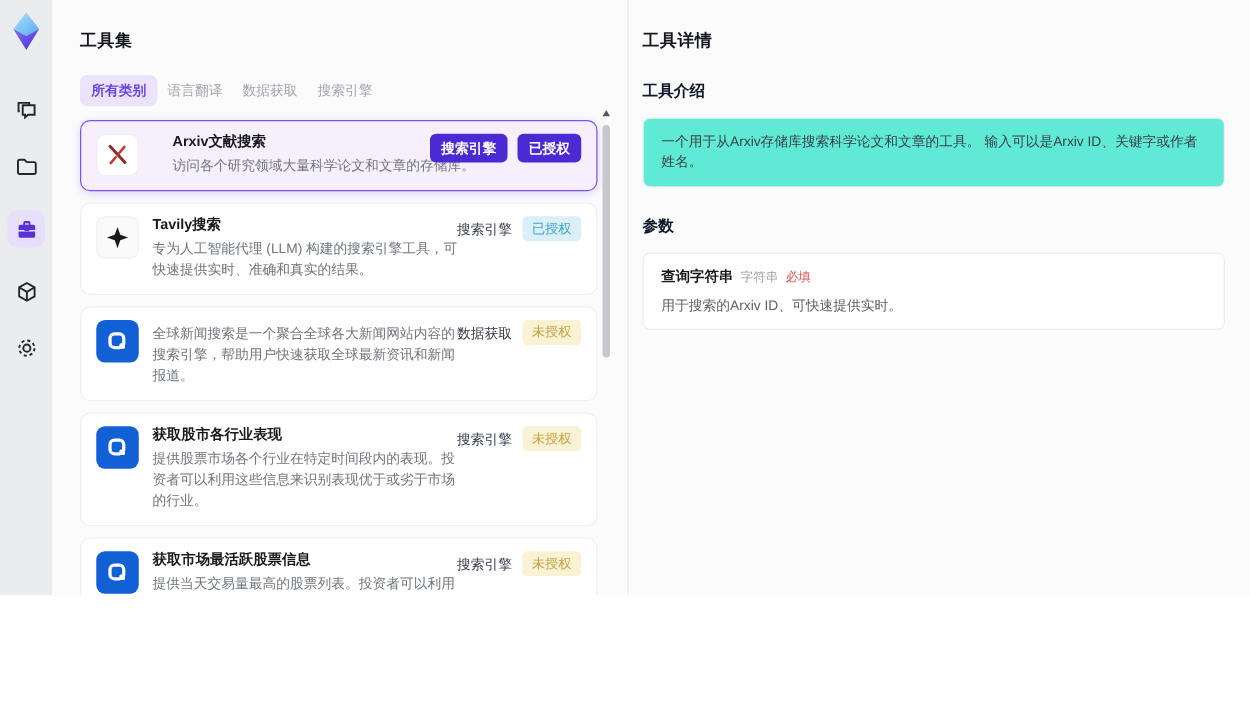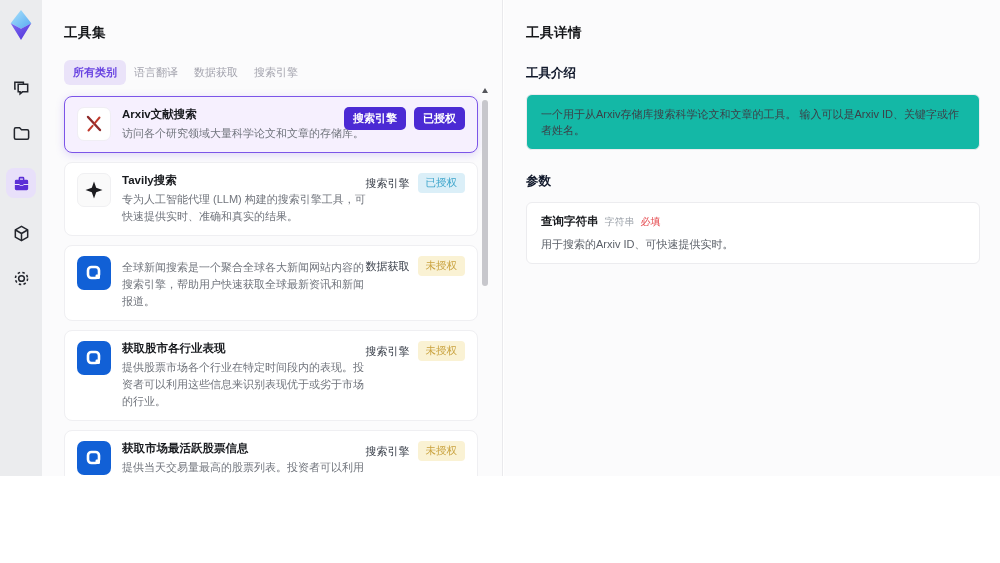--- a/index.html
+++ b/index.html
@@ -21,21 +21,21 @@
 
   
   .left-panel { position:absolute; left:42px; top:0; width:461px; height:563px; background:#fbfbfc; border-right:1px solid #e9e9ec; padding:24px 0 0 22px; }
   .panel-title { font-size:13.5px; font-weight:bold; color:#15171a; letter-spacing:.5px; }
   .tabs { display:flex; align-items:center; gap:0; margin-top:18px; font-size:11px; }
   .tab { color:#a4a4ae; padding:5px 8px; cursor:pointer; white-space:nowrap; }
   .tab.active { background:#eae3f9; color:#6a45e1; border-radius:6px; font-weight:bold; padding:5px 9px; }
 
   .tool-list { margin-top:11px; width:414px; }
   .tool-card { position:relative; display:flex; background:#fff; border:1px solid #efeff2; border-radius:8px; padding:10px 12px; margin-bottom:9px; cursor:pointer; }
-  .tool-card.selected { background:#f6f0fe; border:1.5px solid #7c55e8; box-shadow:0 2px 8px rgba(124,85,232,.22); }
+  .tool-card.selected { background:#f6f0fe; border:1.5px solid #7c55e8; box-shadow:0 2px 8px rgba(124,85,232,.22);gap:16px; }
   .tool-icon { flex:none; width:34px; height:34px; border-radius:7px; margin-right:11px; display:flex; align-items:center; justify-content:center; }
   .tool-icon svg { width:20px; height:20px; }
   .icon-bg-arxiv { background:#fff; border:1px solid #f0eef4; }
   .icon-bg-tavily { background:#fafafa; border:1px solid #f0f0f2; }
   .icon-bg-qblue { background:#1160d6; }
   .icon-bg-building { background:#f4f5f7; }
   .tool-main { flex:1; min-width:0; }
   .tool-name { font-size:11.5px; font-weight:bold; color:#17191d; line-height:15px; }
   .tool-desc { font-size:11px; color:#70747c; line-height:17px; margin-top:3px; width:250px; }
   .tool-side { position:absolute; top:10px; right:12px; display:flex; align-items:flex-start; gap:8px; }
@@ -47,24 +47,24 @@
   .tool-card.selected .badge { background:#4b2ad4; color:#fff; border-radius:5px; padding:4px 9px; font-weight:bold; font-size:11px; }
 
   
   .vscroll { position:absolute; left:439px; top:86px; width:8px; height:470px; }
   .vscroll .arrow-up, .vscroll .arrow-down { position:absolute; left:1px; width:0; height:0; border-left:3.5px solid transparent; border-right:3.5px solid transparent; cursor:pointer; }
   .vscroll .arrow-up { top:2px; border-bottom:5px solid #55565c; }
   .vscroll .arrow-down { bottom:2px; border-top:5px solid #55565c; }
   .vscroll .thumb { position:absolute; left:1px; top:14px; width:6px; height:186px; background:#c7c7cc; border-radius:3px; cursor:pointer; }
 
   
-  .right-panel { position:absolute; left:504px; top:0; width:496px; height:563px; background:#fbfbfc; padding:24px 20px 0 22px; }
+  .right-panel { position:absolute; left:504px; top:0; width:496px; height:563px; background:#fbfbfc; padding:24px 20px 0 10px; }
   .detail-title { font-size:13.5px; font-weight:bold; color:#15171a; letter-spacing:.5px; }
   .section-heading { font-size:12.5px; font-weight:bold; color:#0f172a; margin-top:23px; }
-  .info-box { margin-top:12px; background:#14b8a6; border:1px solid #ececef; border-radius:6px; padding:11px 14px; font-size:11px; color:#3c4048; line-height:16px; }
+  .info-box { margin-top:12px; background:#5eead4; border:1px solid #ececef; border-radius:6px; padding:11px 14px; font-size:11px; color:#3c4048; line-height:16px; }
   .param-box { margin-top:12px; background:#fff; border:1px solid #ececef; border-radius:6px; padding:11px 14px; }
   .param-head { display:flex; align-items:baseline; gap:6px; }
   .param-name { font-size:11.5px; font-weight:bold; color:#17191d; }
   .param-type { font-size:10px; color:#9aa0a8; }
   .param-required { font-size:10px; color:#e5484d; }
   .param-desc { margin-top:8px; font-size:11px; color:#5b6068; }
 
   
   .fab { position:absolute; left:945px; top:490px; width:38px; height:38px; border-radius:50%; background:#fff; box-shadow:0 1px 6px rgba(0,0,0,.16); display:flex; align-items:center; justify-content:center; cursor:pointer; color:#4a4d52; }
   .fab svg { width:16px; height:16px; }

